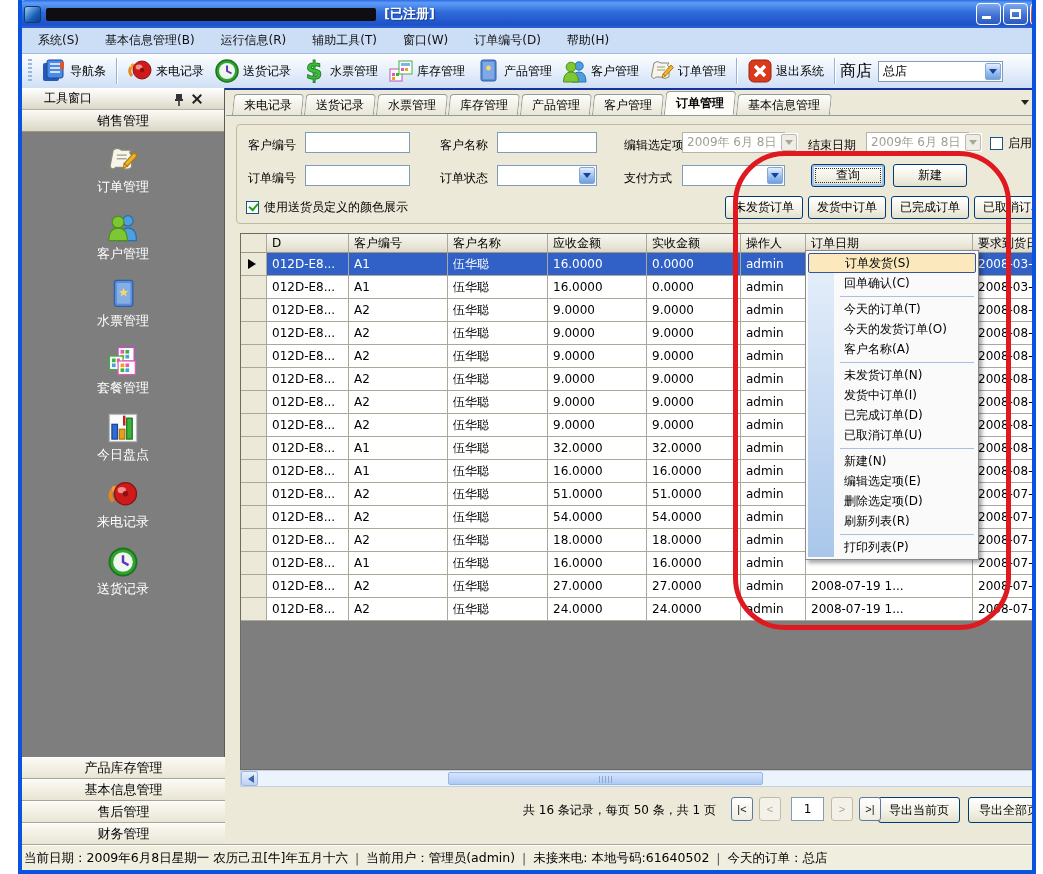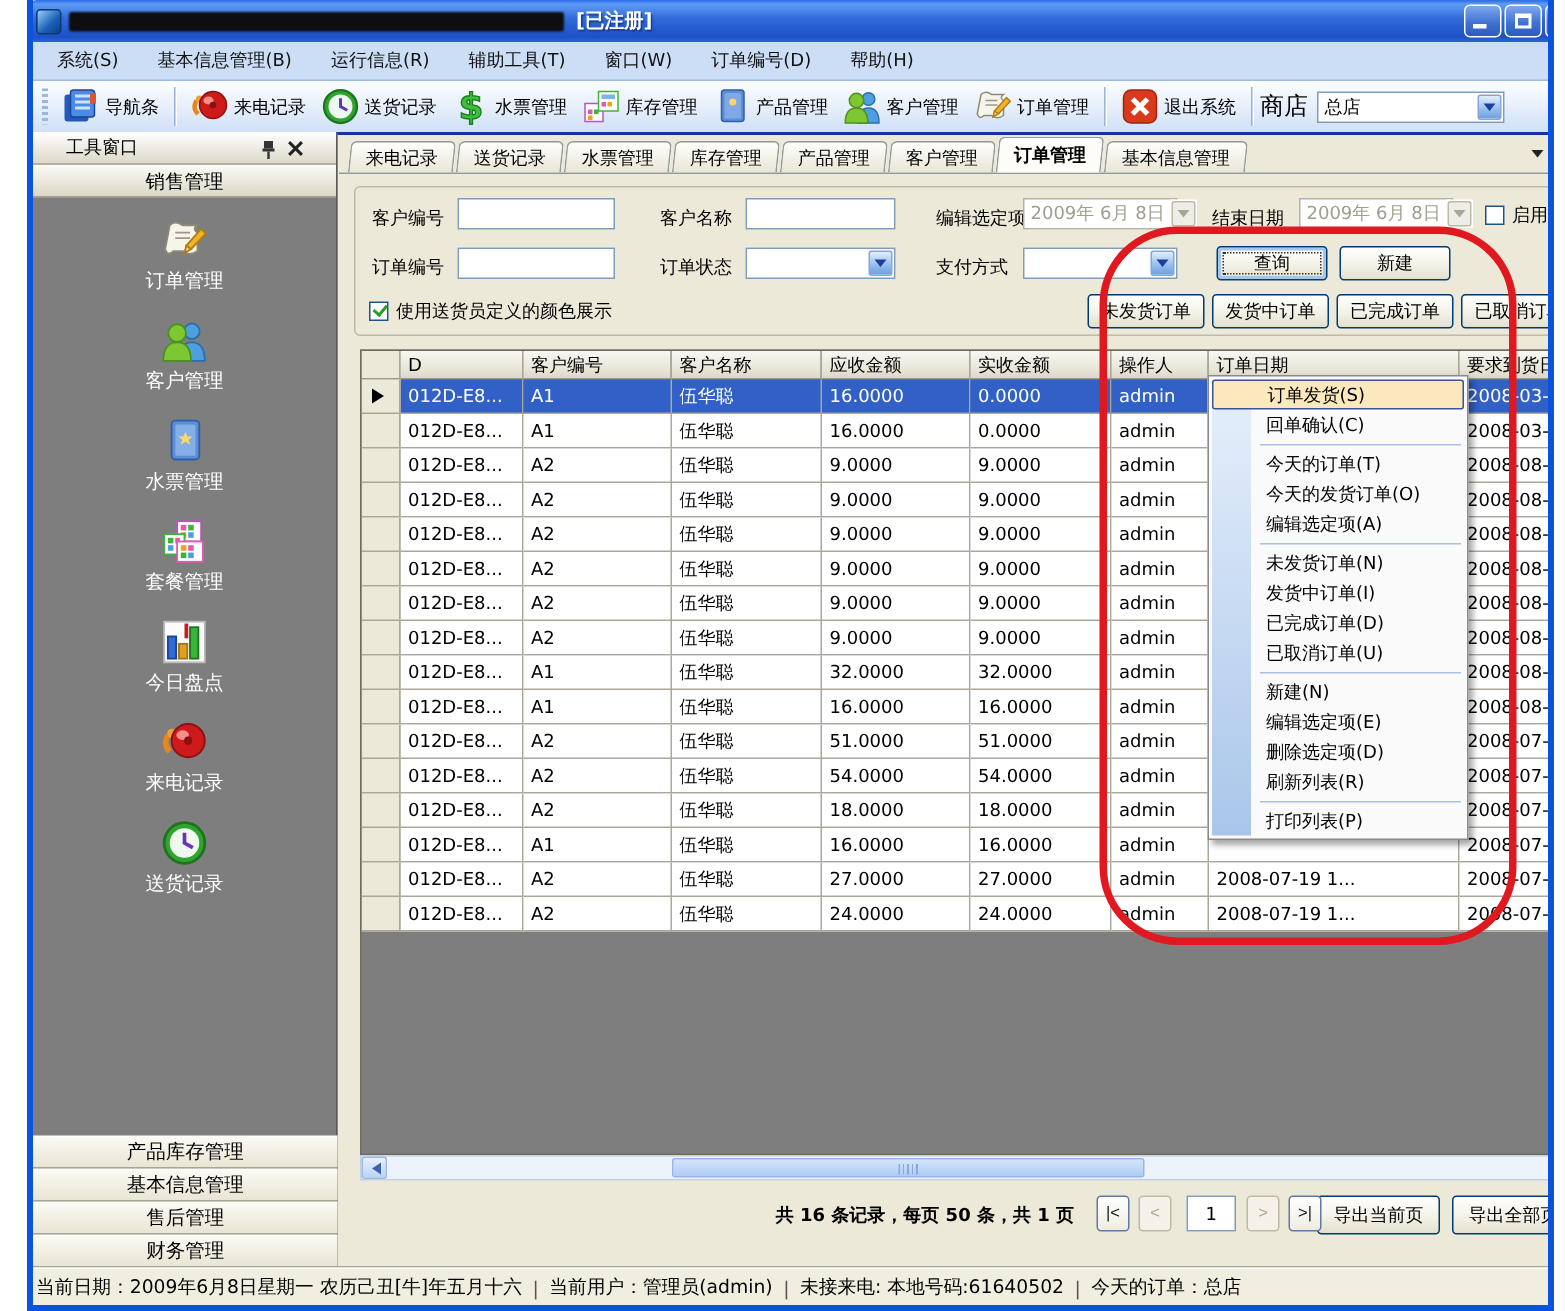--- a/index.html
+++ b/index.html
@@ -118,21 +118,21 @@
   .sb-btn { width:17px; height:15px; background:linear-gradient(180deg,#E8F0FC,#BBD2F3); border:1px solid #9DB9E0;
     border-radius:2px; display:flex; align-items:center; justify-content:center; }
   .sb-left::after { content:""; border:4px solid transparent; border-right:6px solid #3B64AE; margin-right:2px; }
   .sb-right::after { content:""; border:4px solid transparent; border-left:6px solid #3B64AE; margin-left:2px; }
   #sb-thumb { position:absolute; left:207px; top:1px; width:315px; height:13px; border-radius:2px;
     background:linear-gradient(180deg,#D6E4FB,#AECBF5); border:1px solid #98B6E4; }
   #sb-thumb::after { content:""; position:absolute; left:50%; top:3px; transform:translateX(-50%); width:14px; height:7px;
     background:repeating-linear-gradient(90deg,#89A9D8 0 1px,transparent 1px 3px); }
   
   #pagerbar { position:absolute; left:204px; top:788px; width:835px; height:42px; background:#ECE9D8; }
-  #pager-summary { position:absolute; right:345px; top:14px; font-size:12px; white-space:nowrap;font-weight:bold; }
+  #pager-summary { position:absolute; right:345px; top:14px; font-size:12px; white-space:nowrap; }
   .pg-btn { position:absolute; top:9px; width:22px; height:24px; border:1px solid #5E79A6; border-radius:3px;
     background:linear-gradient(180deg,#FFFFFF,#EFEDE1); font-size:11px; display:flex; align-items:center; justify-content:center; color:#1a1a1a; }
   .pg-btn.disabled { border-color:#BDBAA7; color:#ACA899; background:#F4F2E8; }
   #page-input { position:absolute; top:9px; left:565px; width:33px; height:24px; border:1px solid #7F9DB9;
     text-align:center; font-size:12px; font-family:inherit; }
   .export-btn { top:9px; width:82px; height:26px; }
   
   #statusbar { position:absolute; left:-4px; bottom:0; width:1043px; height:25px; background:#F0EEDF; border-top:1px solid #fff;
     box-shadow:0 -1px 0 #A9A593; display:flex; align-items:center; padding:0 6px; font-size:12.5px; white-space:nowrap; overflow:hidden; }
   .sb-sep { color:#555; margin:0 7px; }
@@ -644,21 +644,21 @@
       </div>
     </div>
 
   
   <div id="ctxmenu">
       <div class="cm-item hl">订单发货(S)</div>
       <div class="cm-item">回单确认(C)</div>
       <div class="cm-sep"></div>
       <div class="cm-item">今天的订单(T)</div>
       <div class="cm-item">今天的发货订单(O)</div>
-      <div class="cm-item">编辑选定项(A)</div>
+      <div class="cm-item">客户名称(A)</div>
       <div class="cm-sep"></div>
       <div class="cm-item">未发货订单(N)</div>
       <div class="cm-item">发货中订单(I)</div>
       <div class="cm-item">已完成订单(D)</div>
       <div class="cm-item">已取消订单(U)</div>
       <div class="cm-sep"></div>
       <div class="cm-item">新建(N)</div>
       <div class="cm-item">编辑选定项(E)</div>
       <div class="cm-item">删除选定项(D)</div>
       <div class="cm-item">刷新列表(R)</div>

